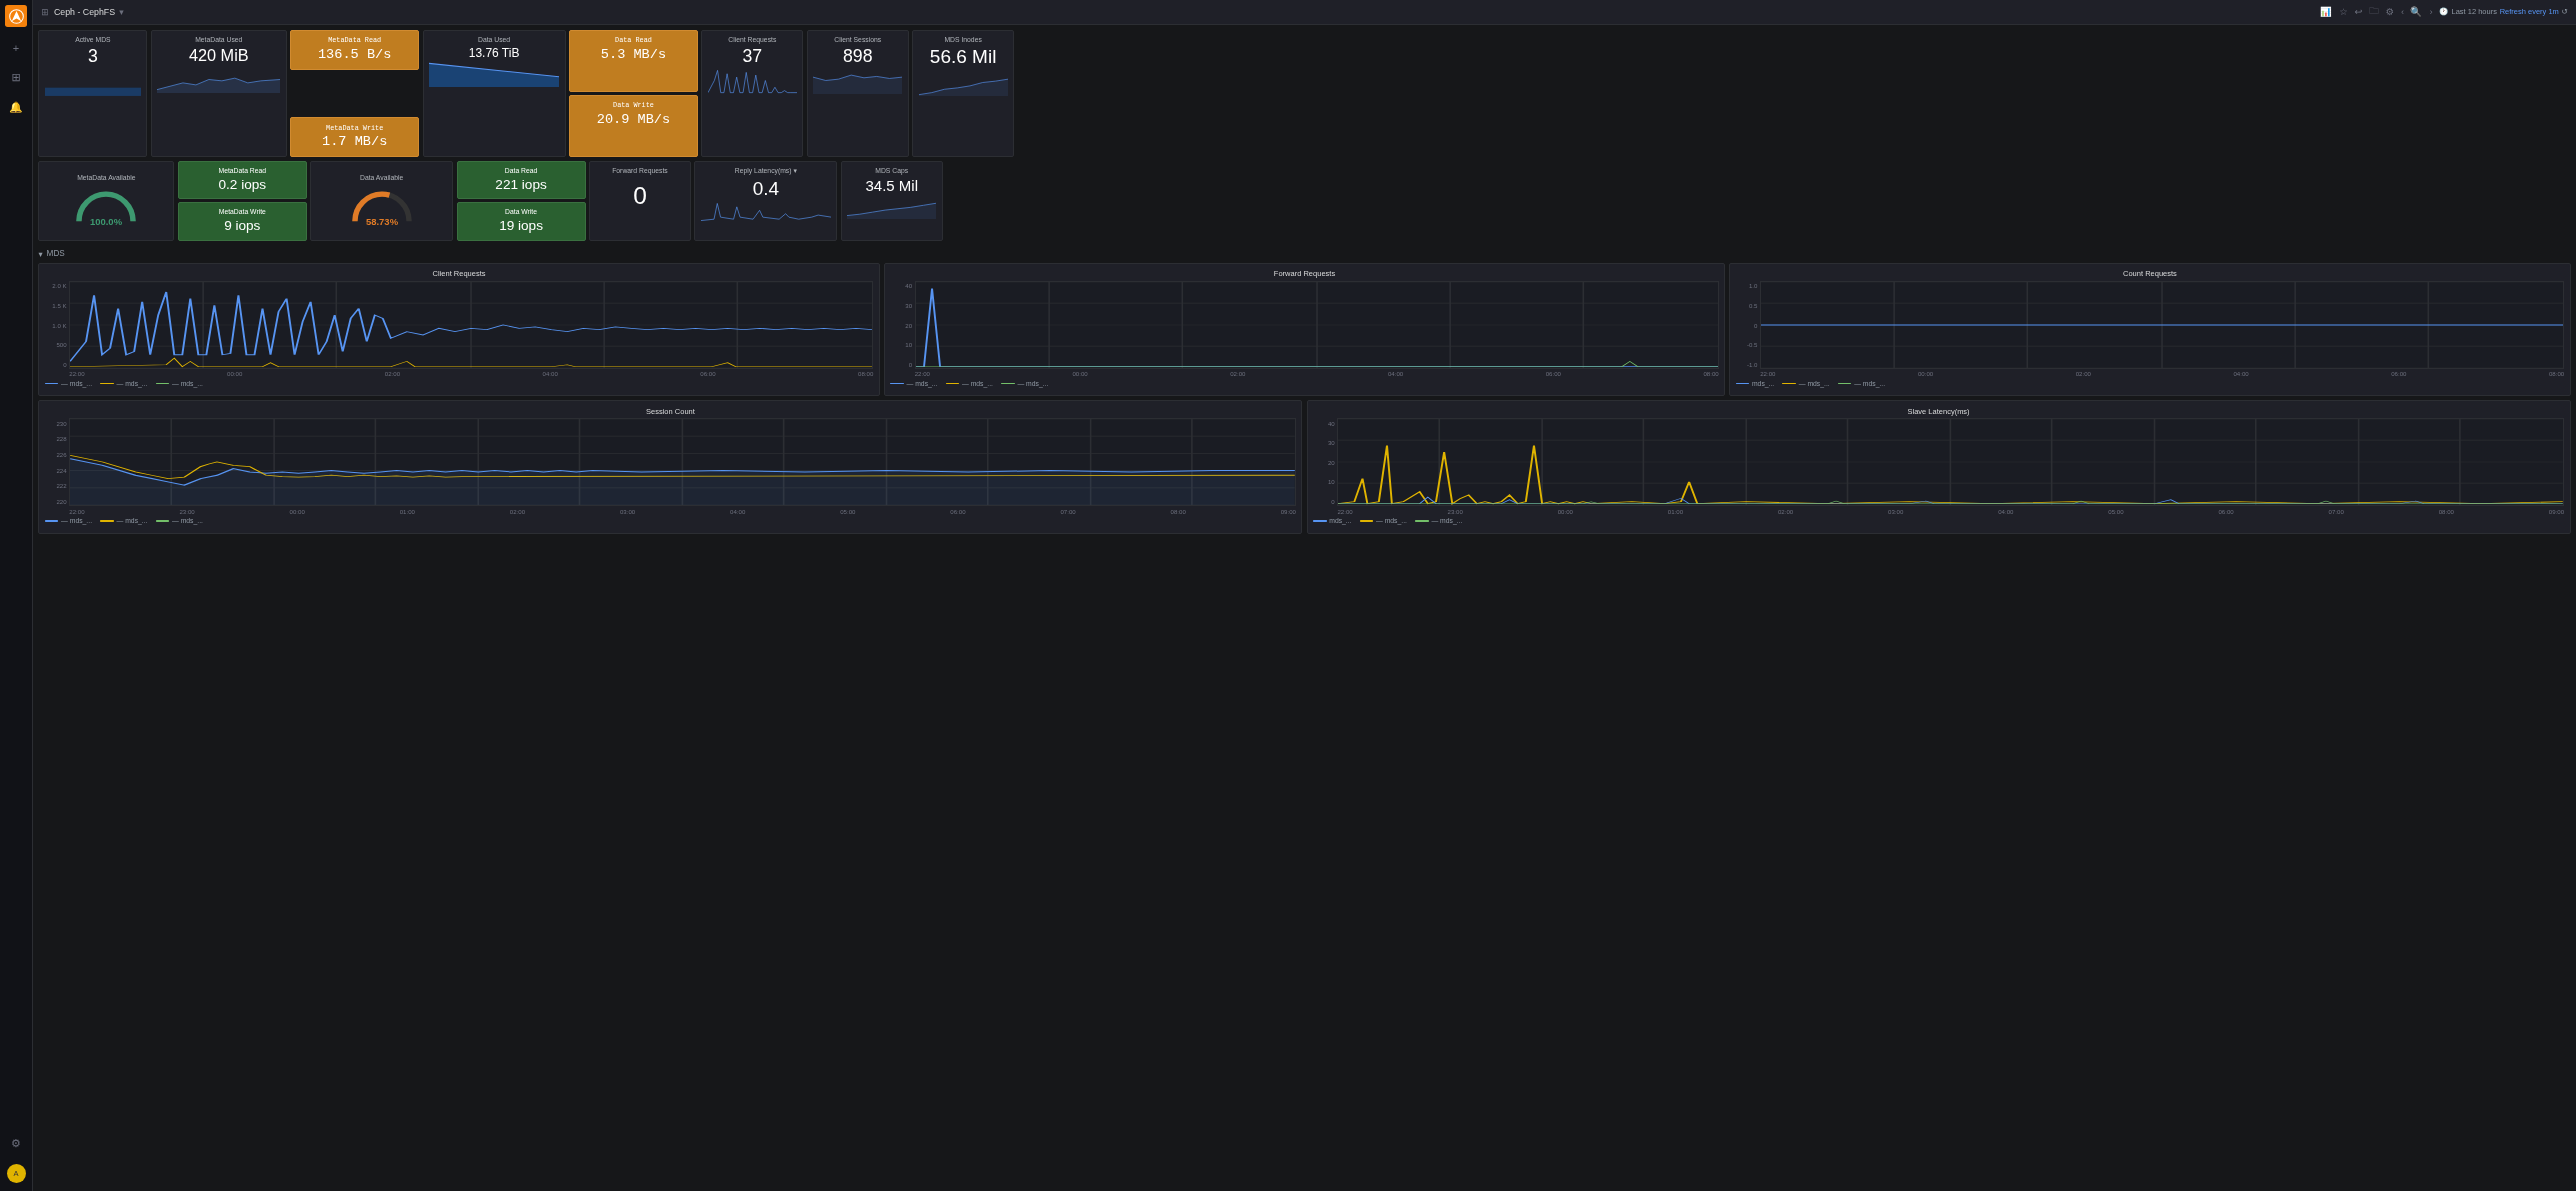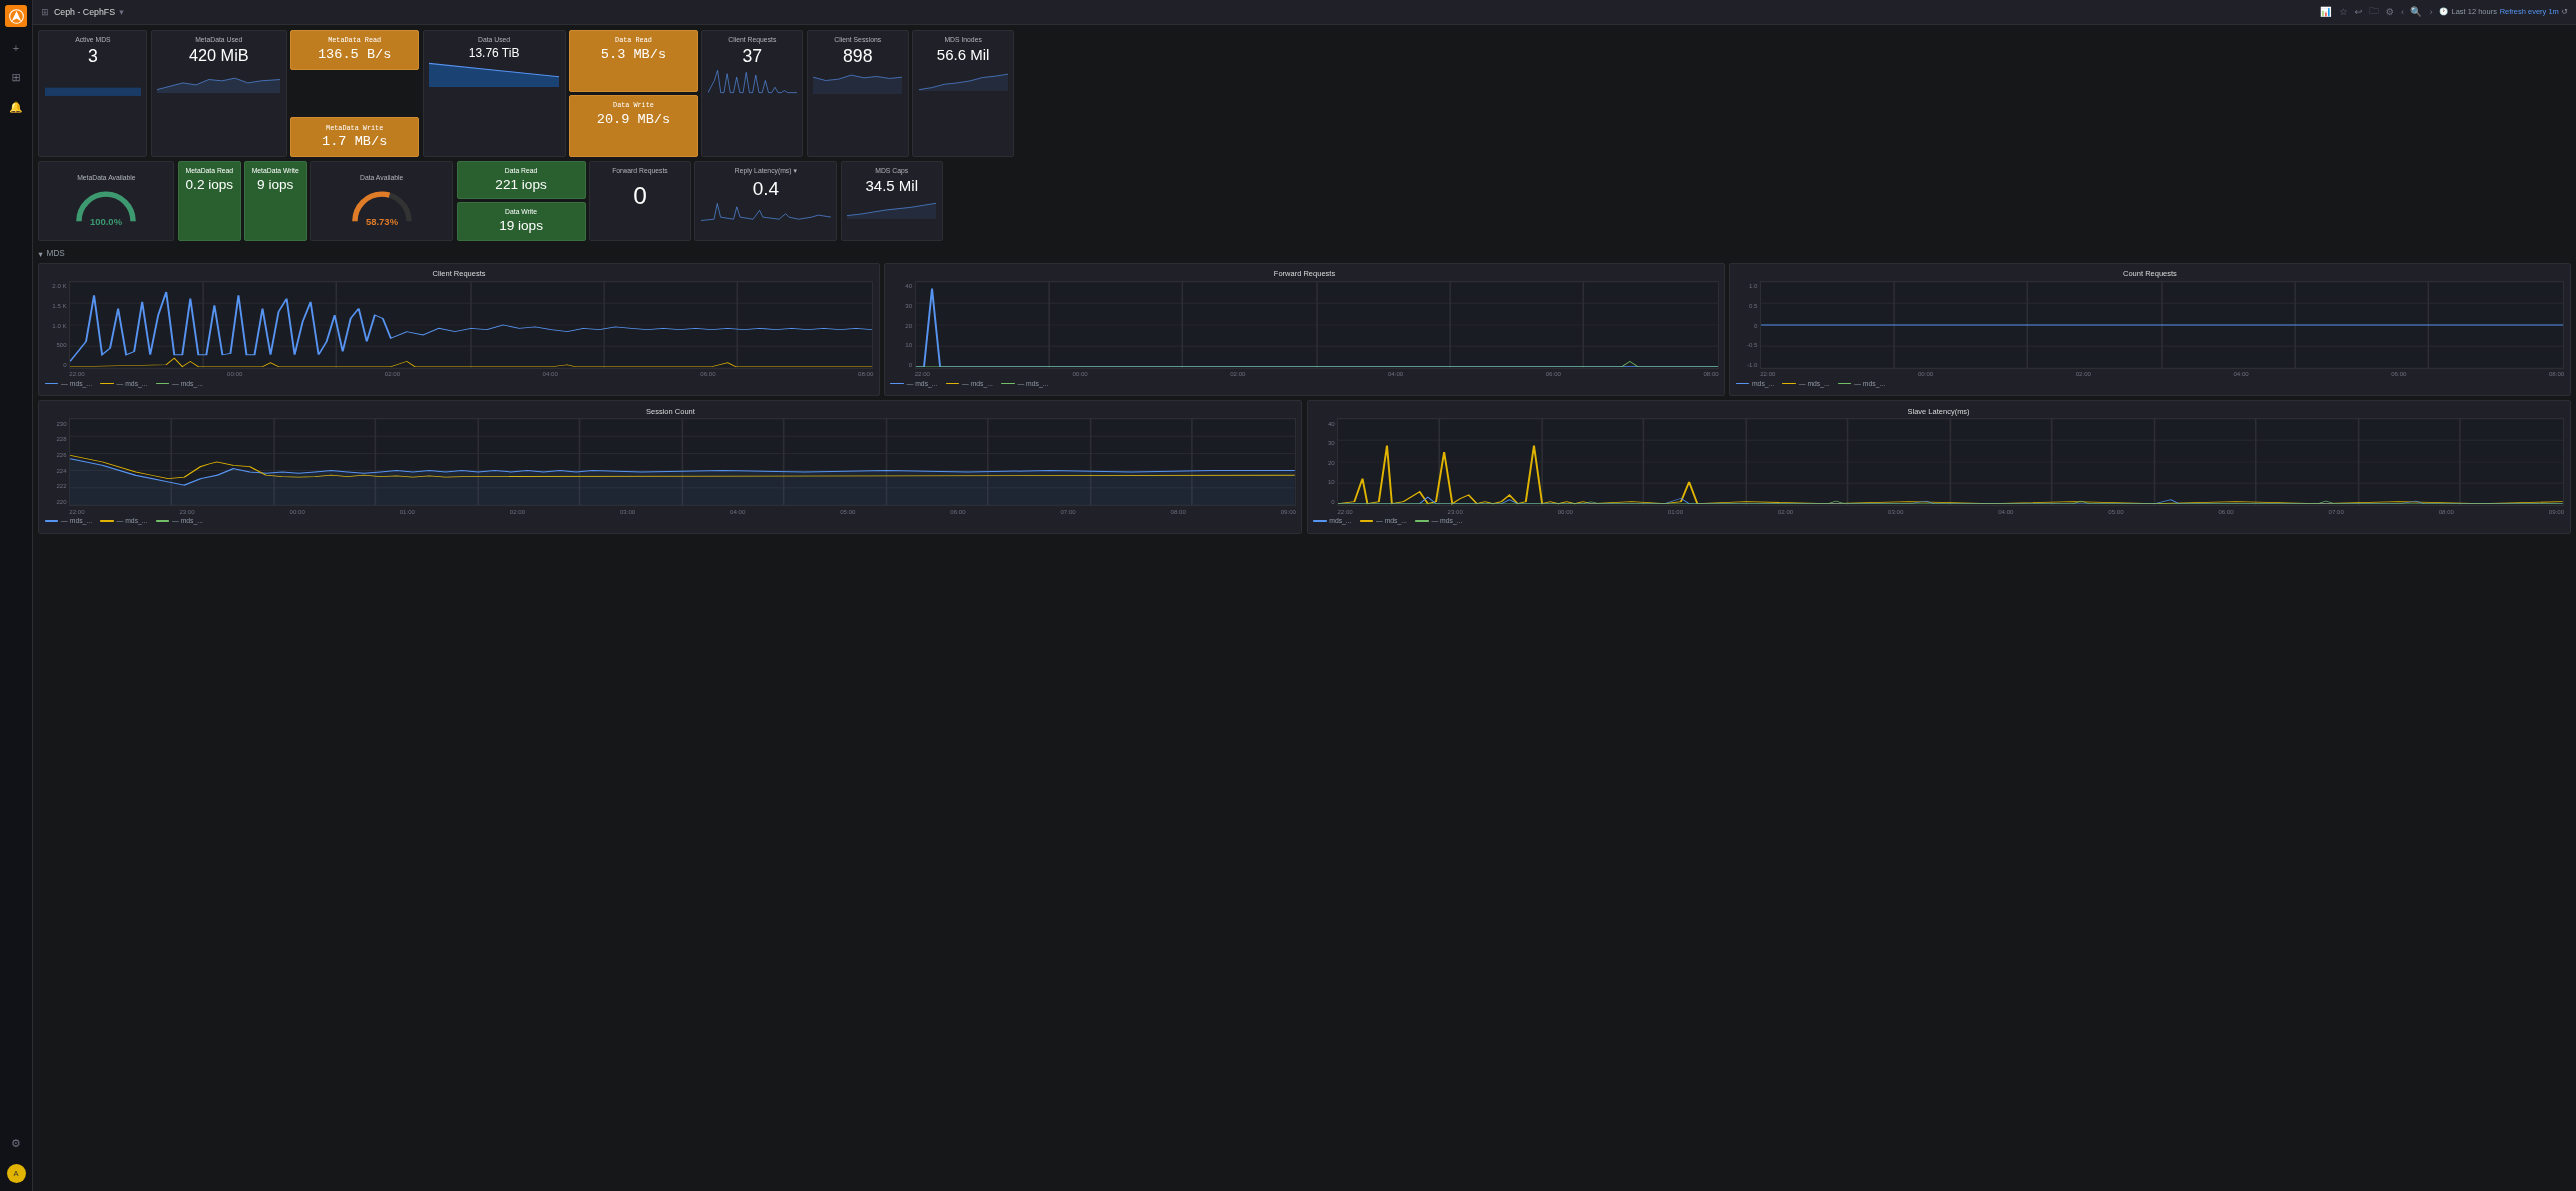--- a/index.html
+++ b/index.html
@@ -281,42 +281,42 @@
         <div class="sparkline-container">
           <svg width="100%" height="27" viewBox="0 0 140 40" preserveAspectRatio="none">
             <polyline points="0,15 20,20 40,18 60,12 80,16 100,14 120,17 140,15" fill="none" stroke="#5794f2" stroke-width="1"></polyline>
             <polyline points="0,15 20,20 40,18 60,12 80,16 100,14 120,17 140,15 140,40 0,40" fill="#5794f2" opacity="0.1"></polyline>
           </svg>
         </div>
       </div>
 
       <div class="stat-panel">
         <div class="stat-panel-title">MDS Inodes</div>
-        <div class="stat-value" style="font-size:15px;">56.6 Mil</div>
+        <div class="stat-value" style="font-size:19px;">56.6 Mil</div>
         <div class="sparkline-container">
           <svg width="100%" height="27" viewBox="0 0 140 40" preserveAspectRatio="none">
             <polyline points="0,38 20,35 40,30 60,28 80,25 100,20 120,18 140,15" fill="none" stroke="#5794f2" stroke-width="1"></polyline>
             <polyline points="0,38 20,35 40,30 60,28 80,25 100,20 120,18 140,15 140,40 0,40" fill="#5794f2" opacity="0.1"></polyline>
           </svg>
         </div>
       </div>
     </div>
 
     <div style="display:grid; grid-template-columns: 136px 129px 143px 129px 102px 143px 102px; gap:3.4px; margin-bottom:5.4px;">
 
       <div class="stat-panel" style="display:flex;flex-direction:column;align-items:center;justify-content:center;">
         <div class="stat-panel-title">MetaData Available</div>
         <svg width="68" height="44" viewBox="0 0 100 65" style="font-size:12px">
           <path d="M10,55 A40,40 0 0,1 90,55" fill="none" stroke="#333" stroke-width="8"></path>
           <path d="M10,55 A40,40 0 0,1 90,55" fill="none" stroke="#3d9970" stroke-width="8" stroke-dasharray="125.66 0"></path>
           <text x="50" y="60" text-anchor="middle" fill="#3d9970" font-size="14" font-weight="bold">100.0%</text>
         </svg>
       </div>
 
-      <div style="display:flex;flex-direction:row;gap:2.7px;">
+      <div style="display:flex;flex-direction:column;gap:2.7px;">
         <div class="stat-panel green-bg" style="flex:1;min-height:0;">
           <div class="stat-panel-title">MetaData Read</div>
           <div class="stat-value" style="font-size:13.6px;">0.2 iops</div>
         </div>
         <div class="stat-panel green-bg" style="flex:1;min-height:0;">
           <div class="stat-panel-title">MetaData Write</div>
           <div class="stat-value" style="font-size:13.6px;">9 iops</div>
         </div>
       </div>
 

